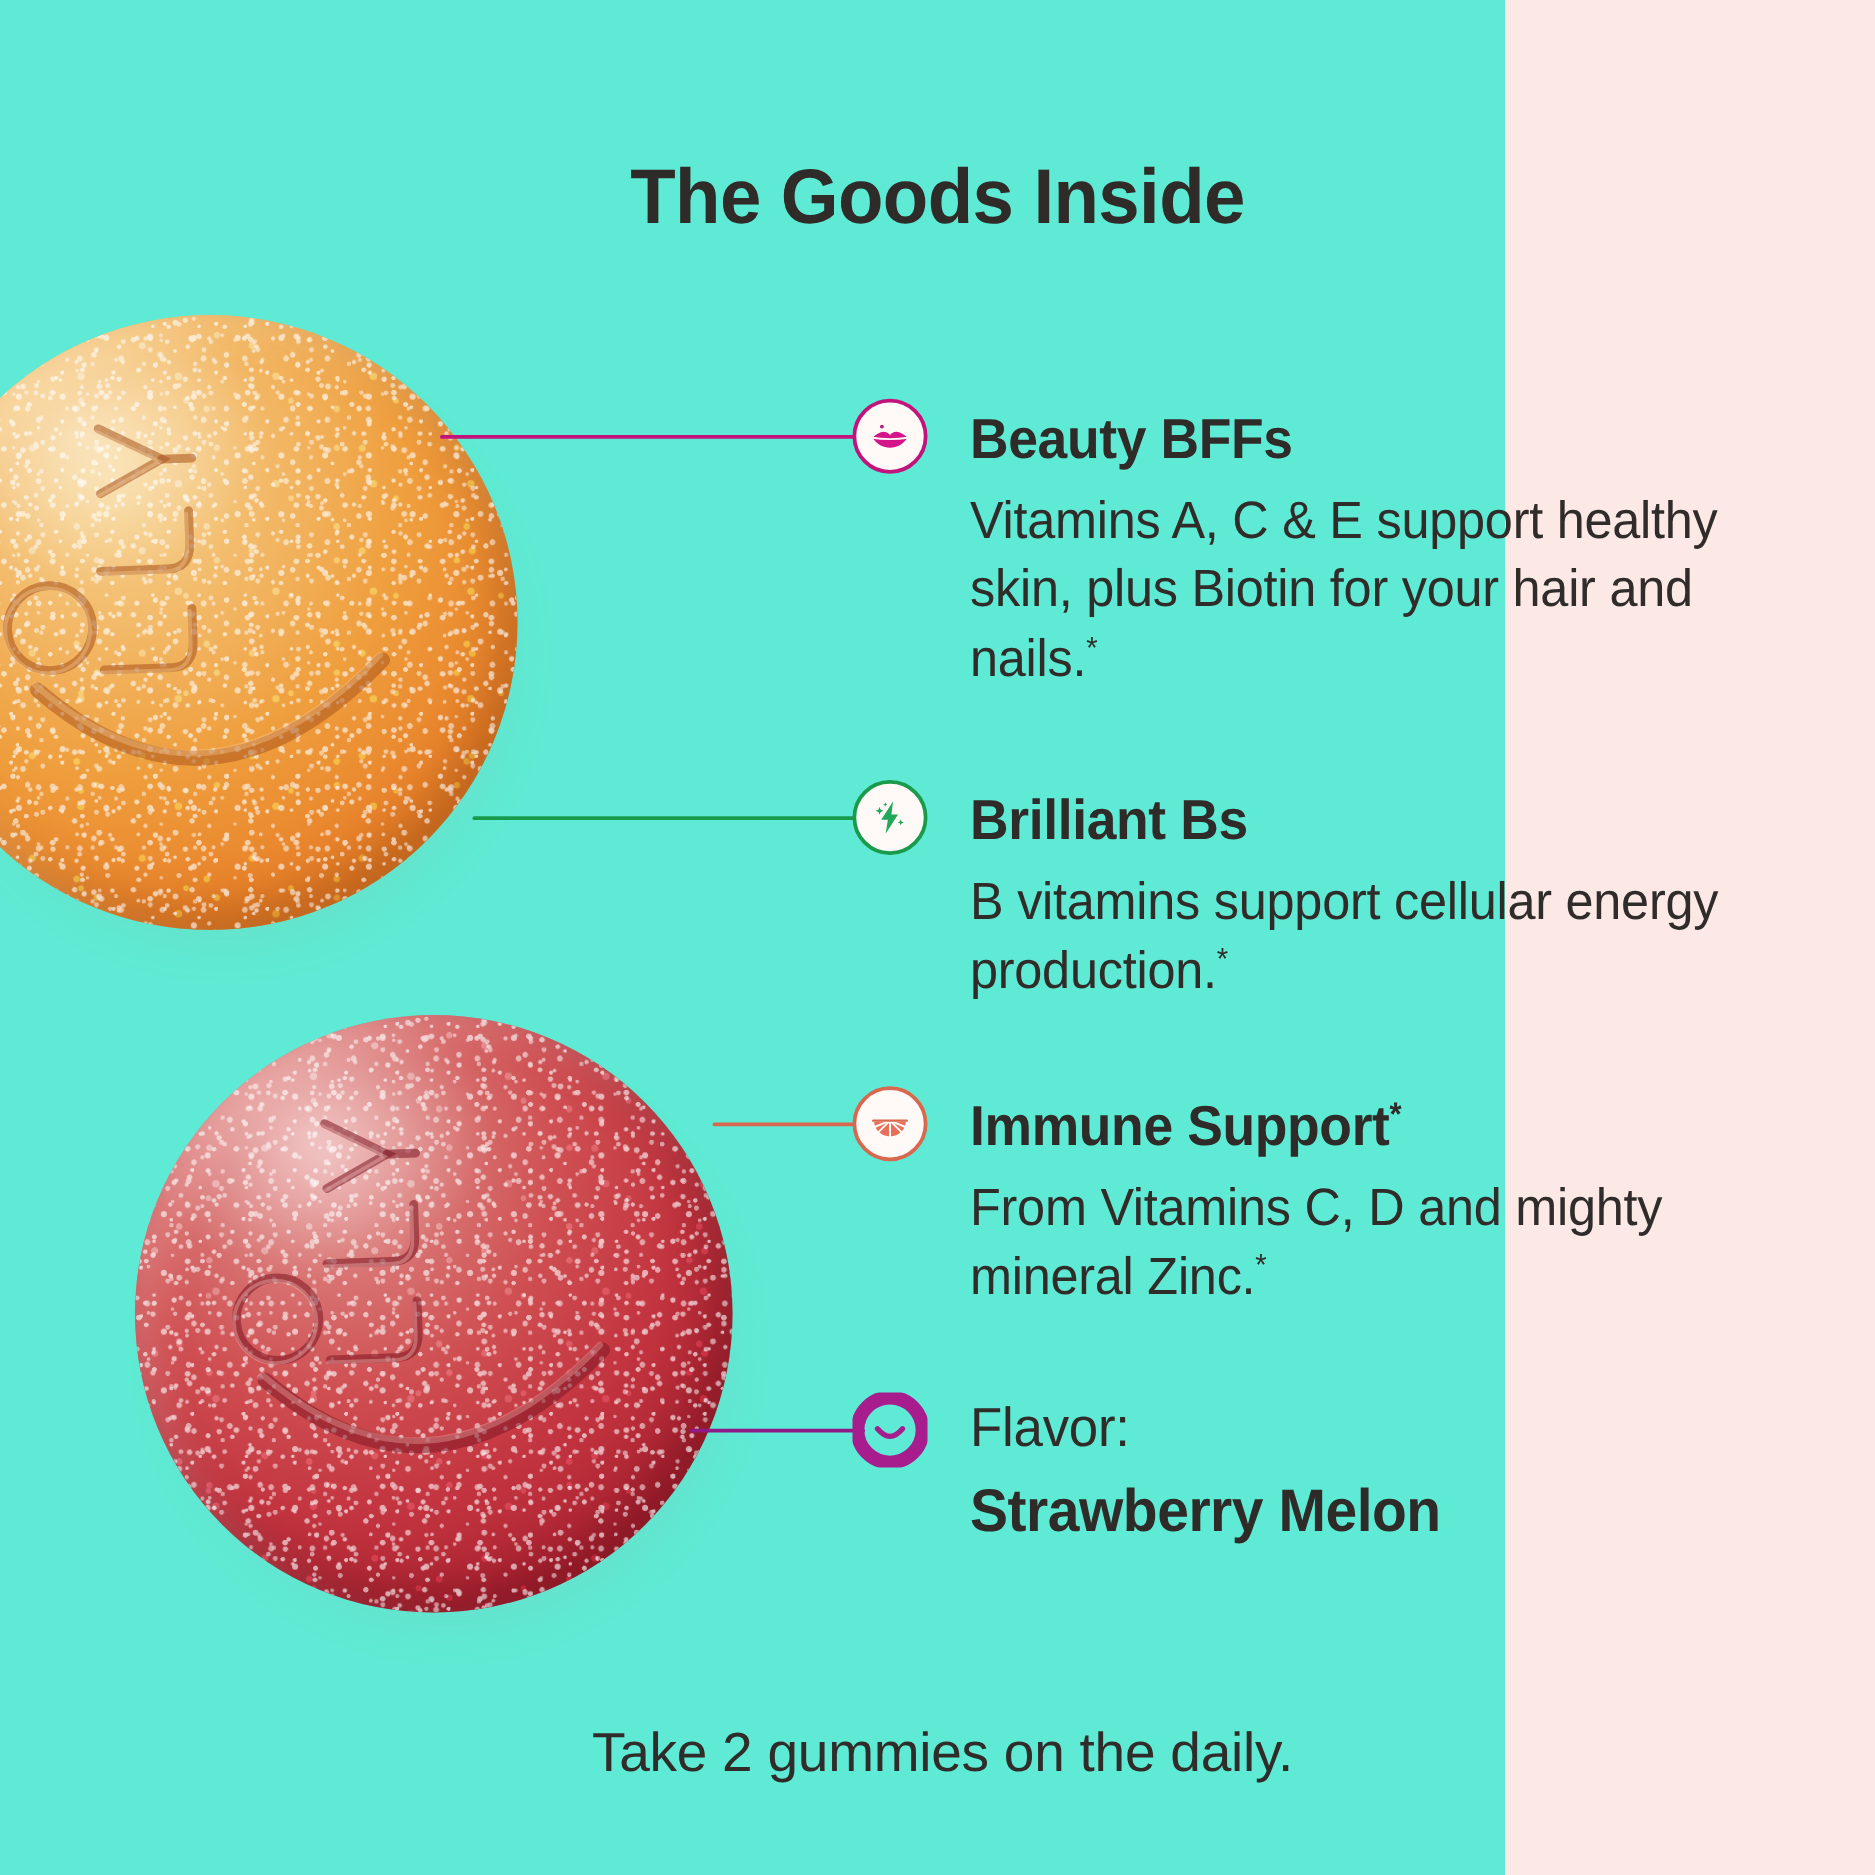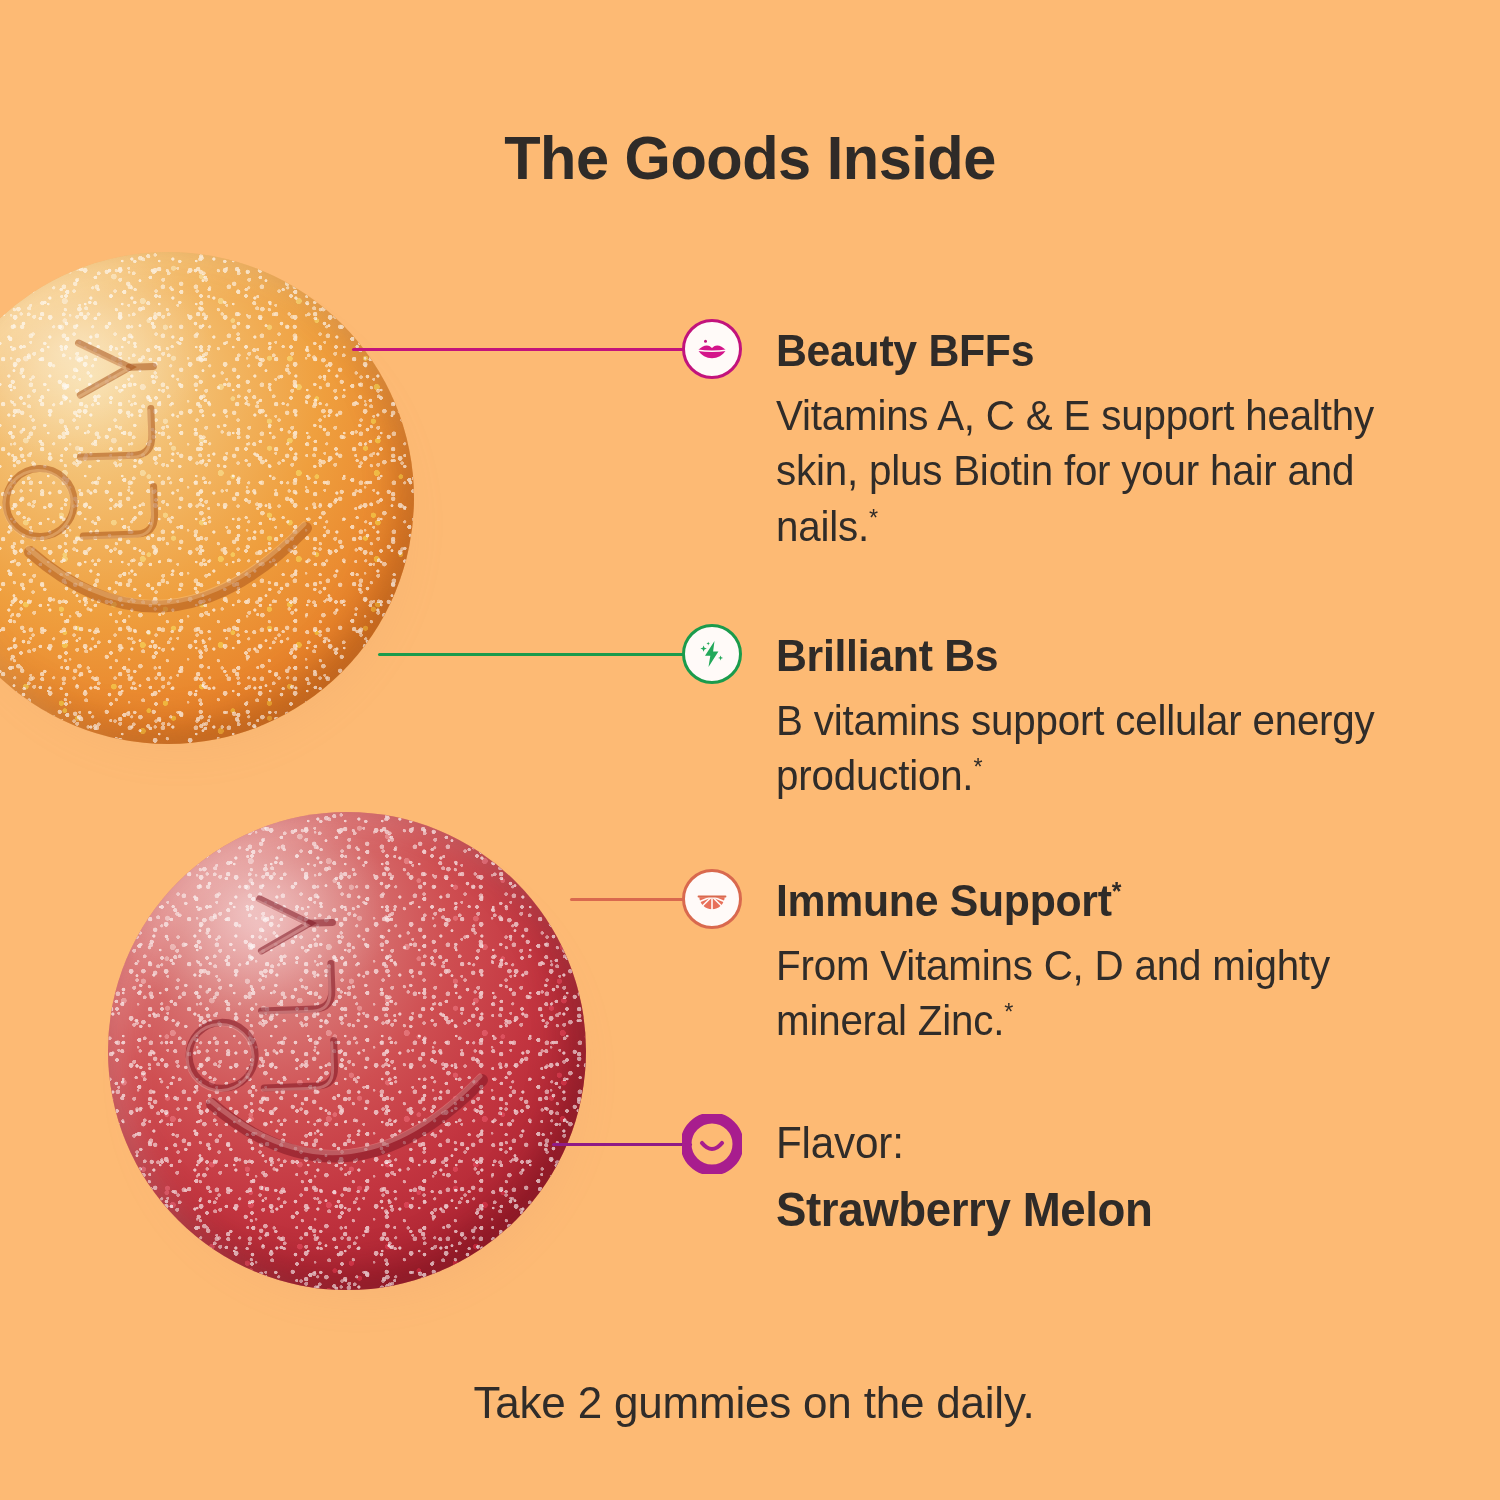--- a/index.html
+++ b/index.html
@@ -10,23 +10,23 @@
     width: 1500px;
     height: 1500px;
     background: #fce9e6;
     font-family: "Liberation Sans", sans-serif;
     overflow: hidden;
     position: relative;
   }
 
   #page {
     position: relative;
-    width: 1500px;
+    width: 1204px;
     height: 1500px;
-    background: #fdba74;
+    background: #5eead4;
   }
 
   
   .title {
     position: absolute;
     top: 122px;
     left: 0;
     width: 1500px;
     text-align: center;
     font-size: 62px;

